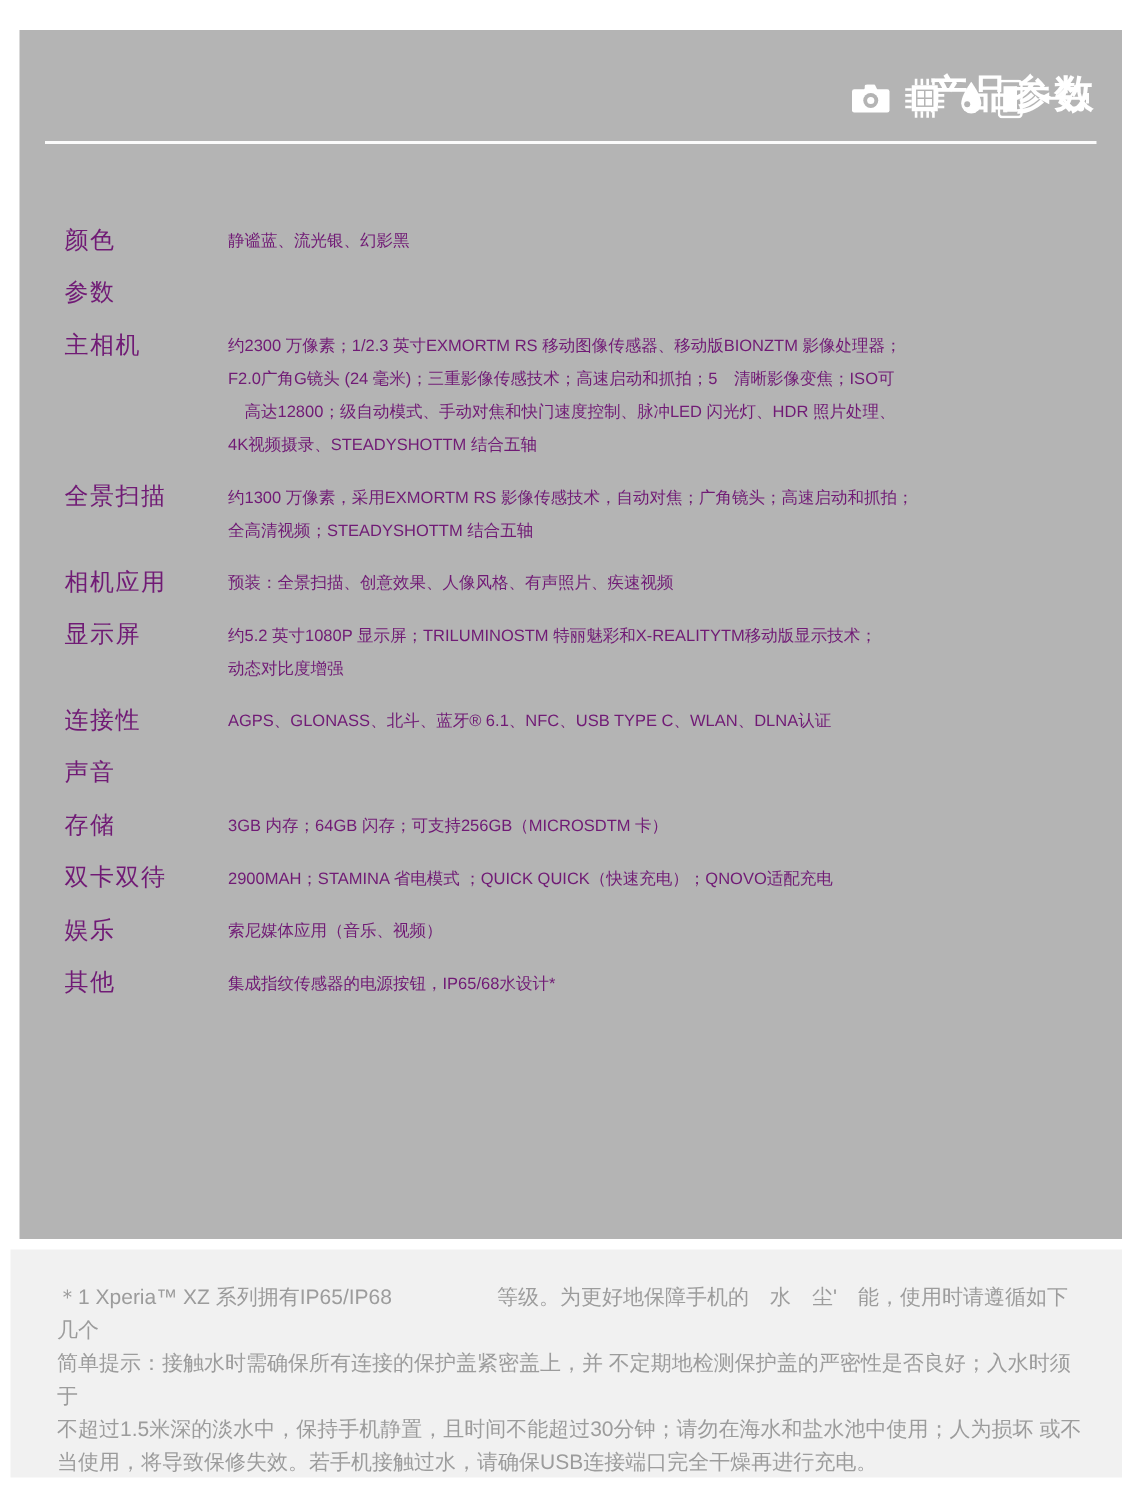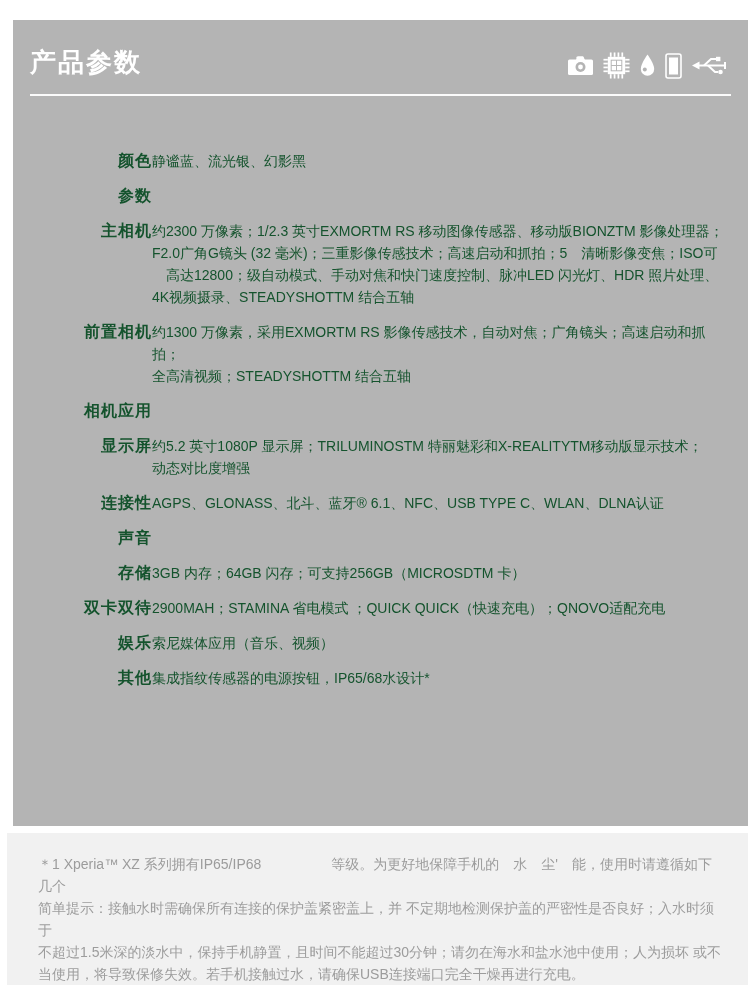--- a/index.html
+++ b/index.html
@@ -16,20 +16,21 @@
     position: absolute;
     left: 13px; top: 20px;
     width: 735px; height: 806px;
     background: #b4b4b4;
     padding: 24px 17px 0 17px;
     overflow: hidden;
   }
   .panel-header {
     position: relative;
     height: 36px;
+    text-align: right;
   }
   .title {
     color: #ffffff;
     font-size: 26px;
     font-weight: bold;
     letter-spacing: 2px;
     line-height: 36px;
   }
   .icons {
     position: absolute;
@@ -51,31 +52,30 @@
   .spec-row {
     display: flex;
     align-items: flex-start;
     margin-bottom: 13px;
     color: #ffffff;
   }
   .spec-label {
     flex: 0 0 122px;
     padding-left: 13px;
     font-size: 16px;
-    font-weight: bold;
+    font-weight: normal;
     line-height: 22px;
     letter-spacing: 1px;
-    color: #14532d;
-    text-align: right;
+    color: #701a75;
   }
   .spec-value {
     flex: 1;
-    font-size: 14px;
+    font-size: 11px;
     line-height: 22px;
-    color: #14532d;
+    color: #701a75;
     white-space: pre-wrap;
     padding-right: 4px;
   }
 
   
   .footer {
     position: absolute;
     left: 7px; top: 833px;
     width: 741px; height: 152px;
     background: #f1f1f1;
@@ -176,31 +176,32 @@
         <div class="spec-row">
           <div class="spec-label">颜色</div>
           <div class="spec-value">静谧蓝、流光银、幻影黑</div>
         </div>
         <div class="spec-row">
           <div class="spec-label">参数</div>
         </div>
         <div class="spec-row">
           <div class="spec-label">主相机</div>
           <div class="spec-value">约2300 万像素；1/2.3 英寸EXMORTM RS 移动图像传感器、移动版BIONZTM 影像处理器；
-F2.0广角G镜头 (32 毫米)；三重影像传感技术；高速启动和抓拍；5　清晰影像变焦；ISO可
+F2.0广角G镜头 (24 毫米)；三重影像传感技术；高速启动和抓拍；5　清晰影像变焦；ISO可
 　高达12800；级自动模式、手动对焦和快门速度控制、脉冲LED 闪光灯、HDR 照片处理、
 4K视频摄录、STEADYSHOTTM 结合五轴</div>
         </div>
         <div class="spec-row">
-          <div class="spec-label">前置相机</div>
+          <div class="spec-label">全景扫描</div>
           <div class="spec-value">约1300 万像素，采用EXMORTM RS 影像传感技术，自动对焦；广角镜头；高速启动和抓拍；
 全高清视频；STEADYSHOTTM 结合五轴</div>
         </div>
         <div class="spec-row">
           <div class="spec-label">相机应用</div>
+          <div class="spec-value">预装：全景扫描、创意效果、人像风格、有声照片、疾速视频</div>
         </div>
         <div class="spec-row">
           <div class="spec-label">显示屏</div>
           <div class="spec-value">约5.2 英寸1080P 显示屏；TRILUMINOSTM 特丽魅彩和X-REALITYTM移动版显示技术；
 动态对比度增强</div>
         </div>
         <div class="spec-row">
           <div class="spec-label">连接性</div>
           <div class="spec-value">AGPS、GLONASS、北斗、蓝牙® 6.1、NFC、USB TYPE C、WLAN、DLNA认证</div>
         </div>

